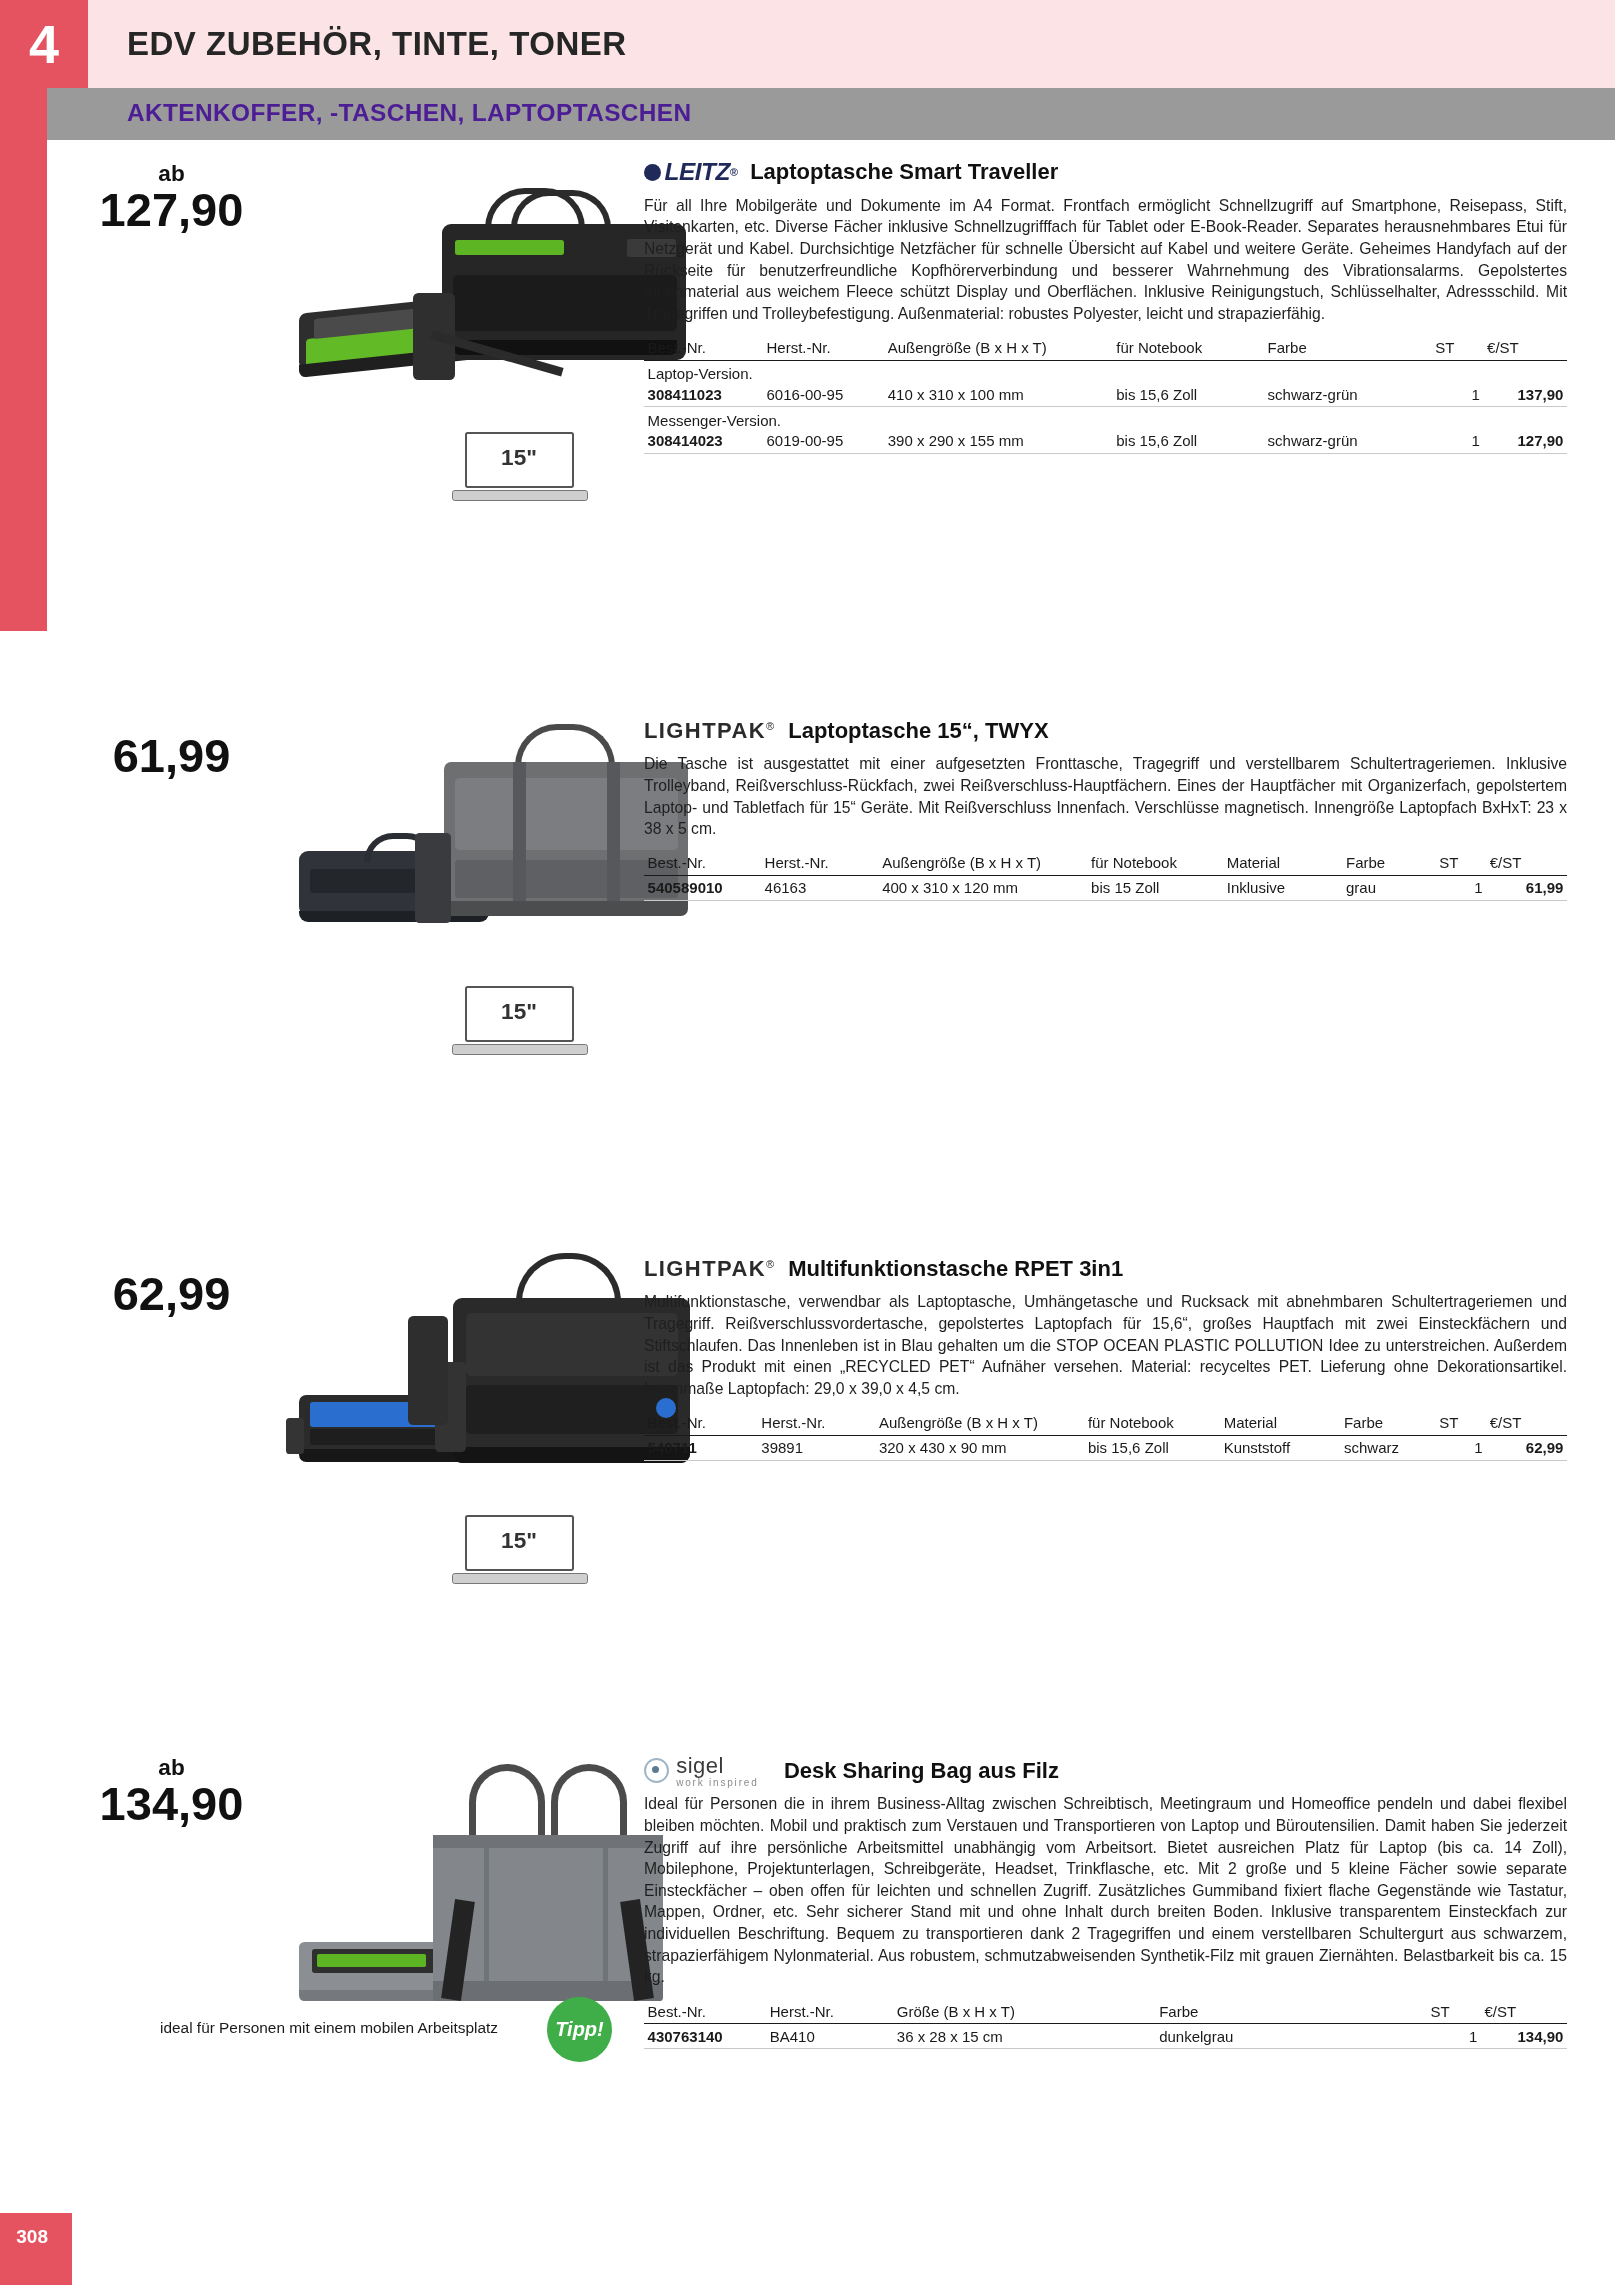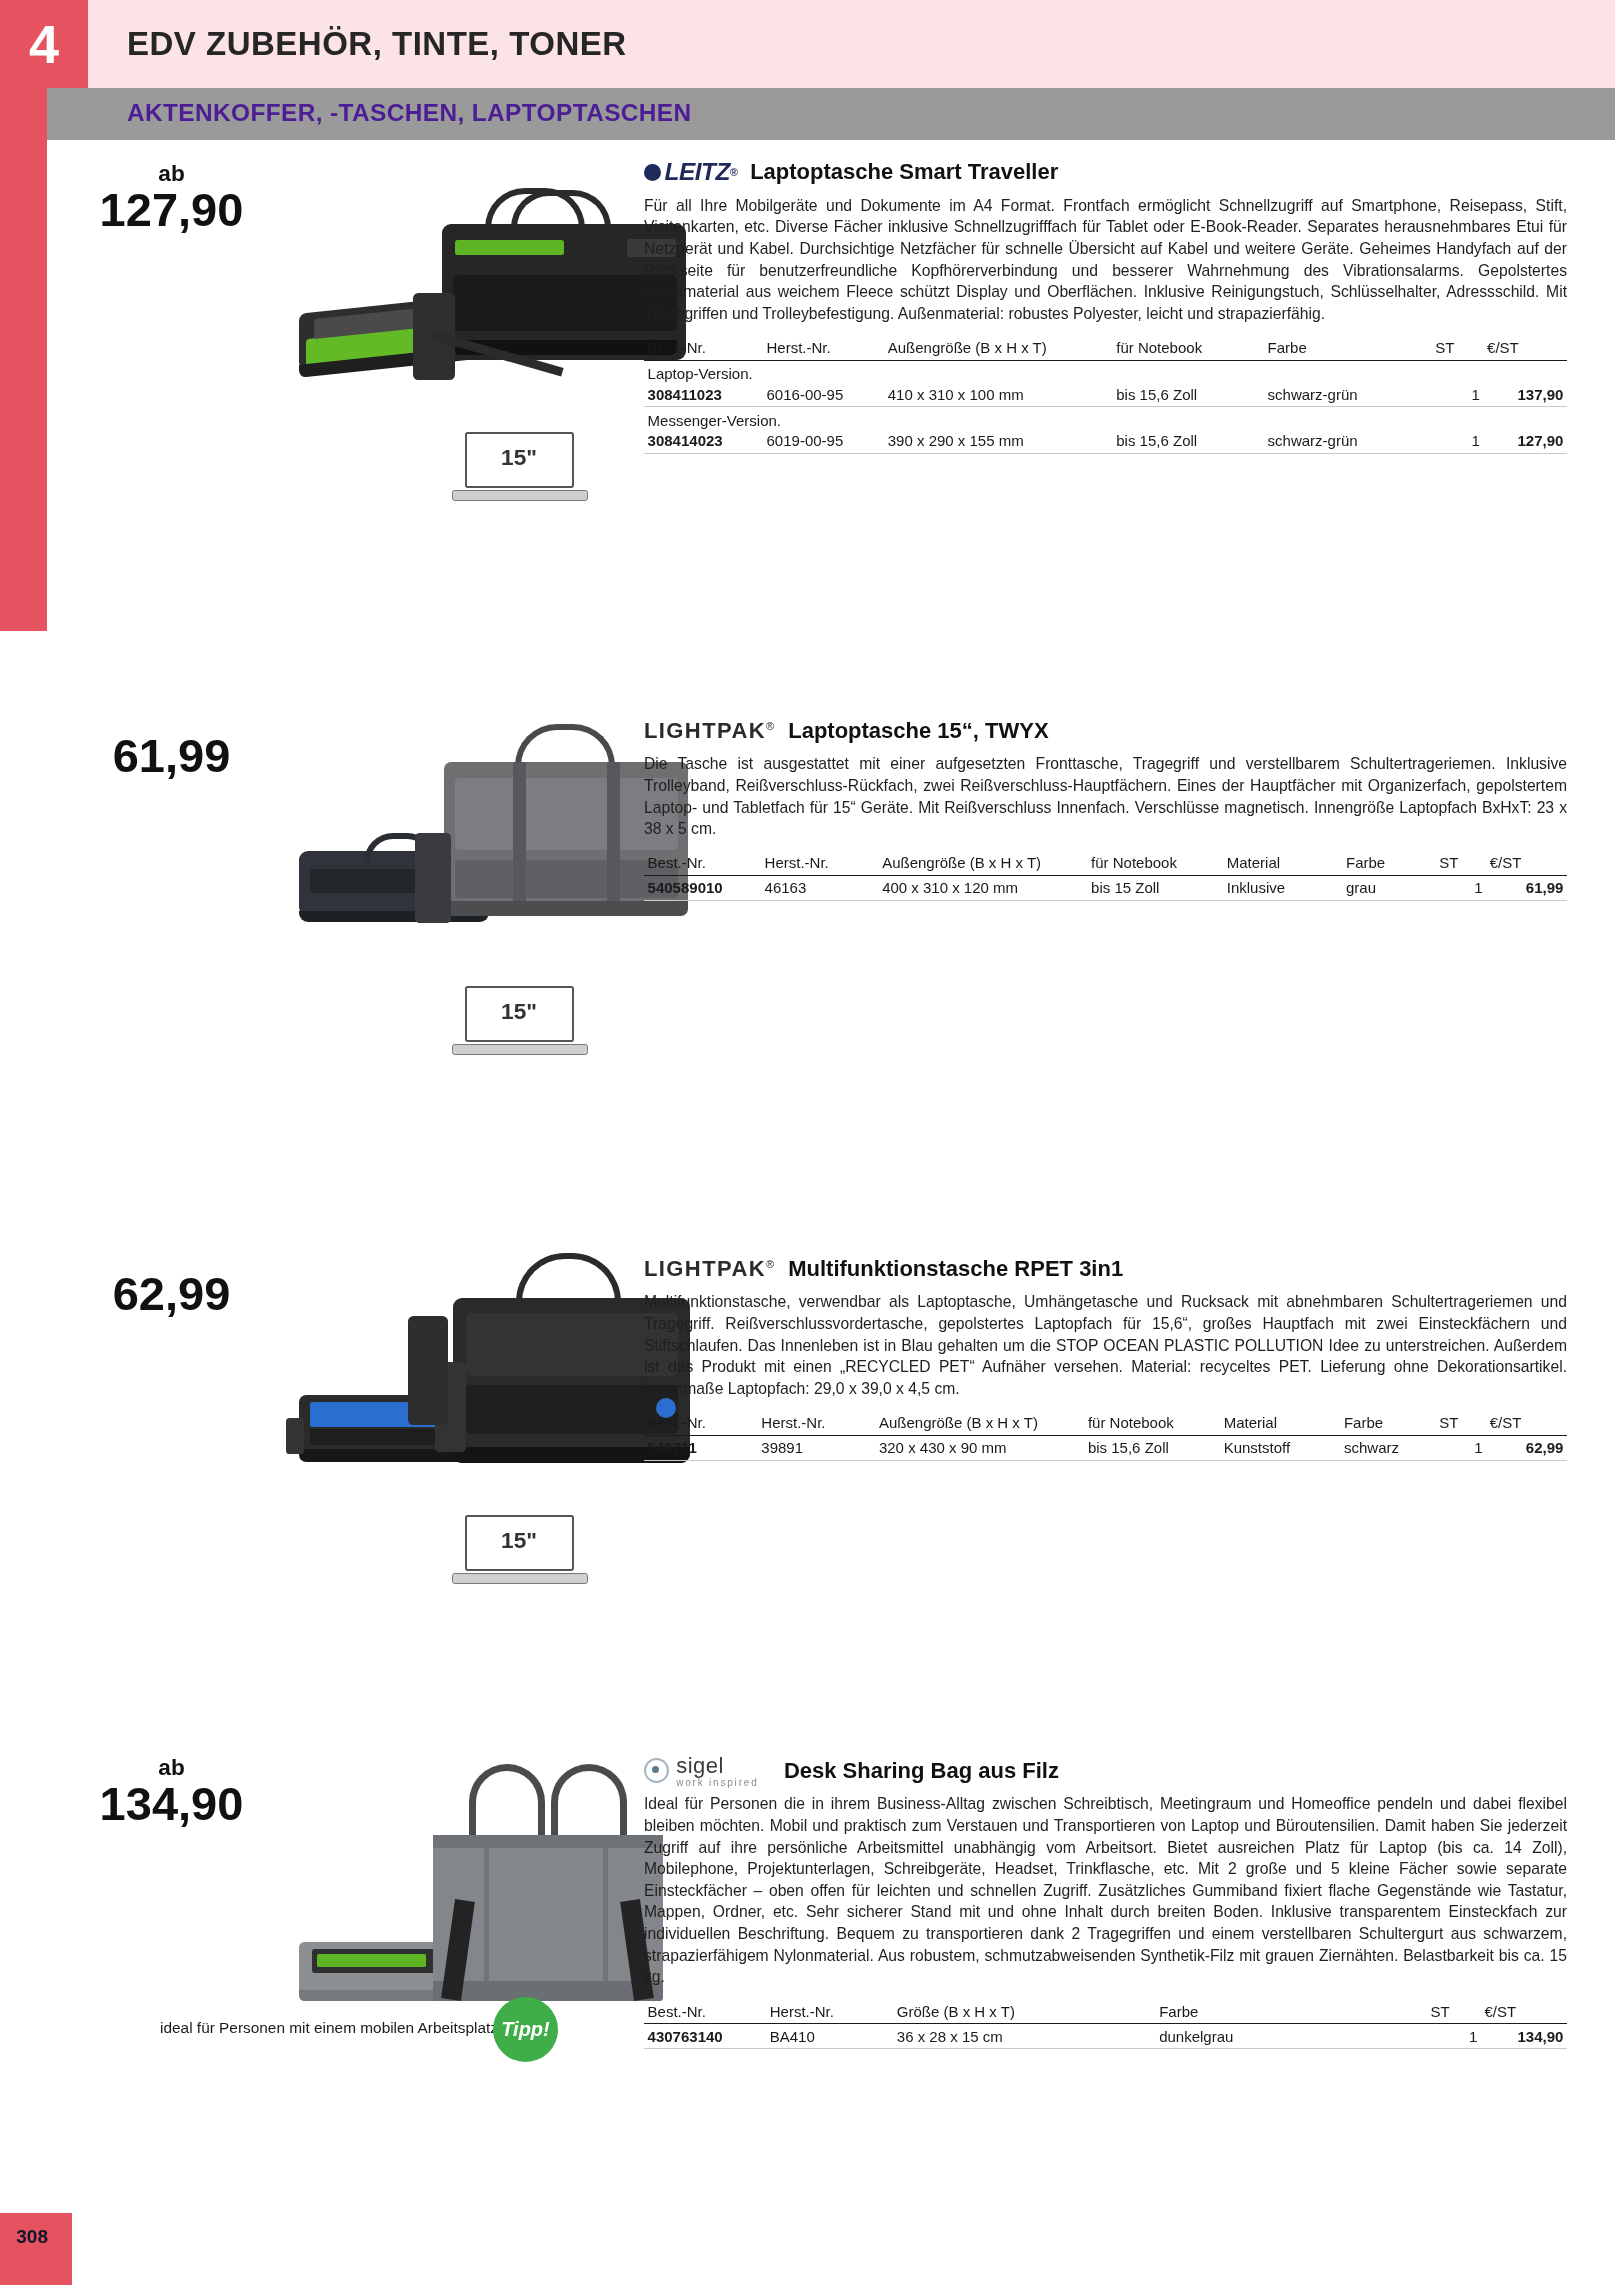--- a/index.html
+++ b/index.html
@@ -40,21 +40,21 @@
     font-size:24.4px; font-weight:bold; letter-spacing:0.4px;
     color:#4c1d95;
   }
   .left-rail {
     position:absolute; left:0; top:88px; width:47px; height:543px;
     background:#e4535f;
   }
   .page-number-box {
     position:absolute; left:0; bottom:0; width:72px; height:72px;
     background:#e4535f;
-    color:#0f172a; font-size:19px; font-weight:bold;
+    color:#ffffff; font-size:19px; font-weight:bold;
     display:flex; align-items:flex-start; justify-content:flex-start;
     padding:12.7px 0 0 16.3px;
   }
 
   
   .product { position:absolute; left:0; width:1616px; }
 
   .price-col { position:absolute; left:45px; width:253px; text-align:center; }
   .price-ab { font-size:22.6px; font-weight:bold; color:#111; }
   .price-value { font-size:47px; font-weight:bold; color:#111; line-height:1.05; margin-top:-1.8px; }
@@ -403,21 +403,21 @@
       <div style="position:absolute; left:16.3px; top:217px; width:230px; height:20px; background:#6b6f73; border-radius:0 0 3.6px 3.6px;"></div>
       <div style="position:absolute; left:67px; top:83px; width:5.4px; height:134px; background:#6f7478;"></div>
       <div style="position:absolute; left:186px; top:83px; width:5.4px; height:134px; background:#6f7478;"></div>
 
       <div class="strap" style="left:31px; top:136px; width:20px; height:100px; background:#232323; transform:rotate(8deg);"></div>
       <div class="strap" style="left:210px; top:136px; width:20px; height:100px; background:#232323; transform:rotate(-8deg);"></div>
     </div>
   </div>
 
   <div class="tipp-caption" style="left:109px; top:264px; width:389px;">ideal für Personen mit einem mobilen Arbeitsplatz</div>
-  <div class="tipp" style="left:493px; top:242px;">Tipp!</div>
+  <div class="tipp" style="left:547px; top:242px;">Tipp!</div>
 
   <div class="text-col" style="top:0px;">
     <div class="brandline">
       <span class="brand-sigel">
         <span class="sigel-mark"></span>
         <span>
           <span class="sigel-text">sigel</span>
           <span class="sigel-sub">work inspired</span>
         </span>
       </span>

